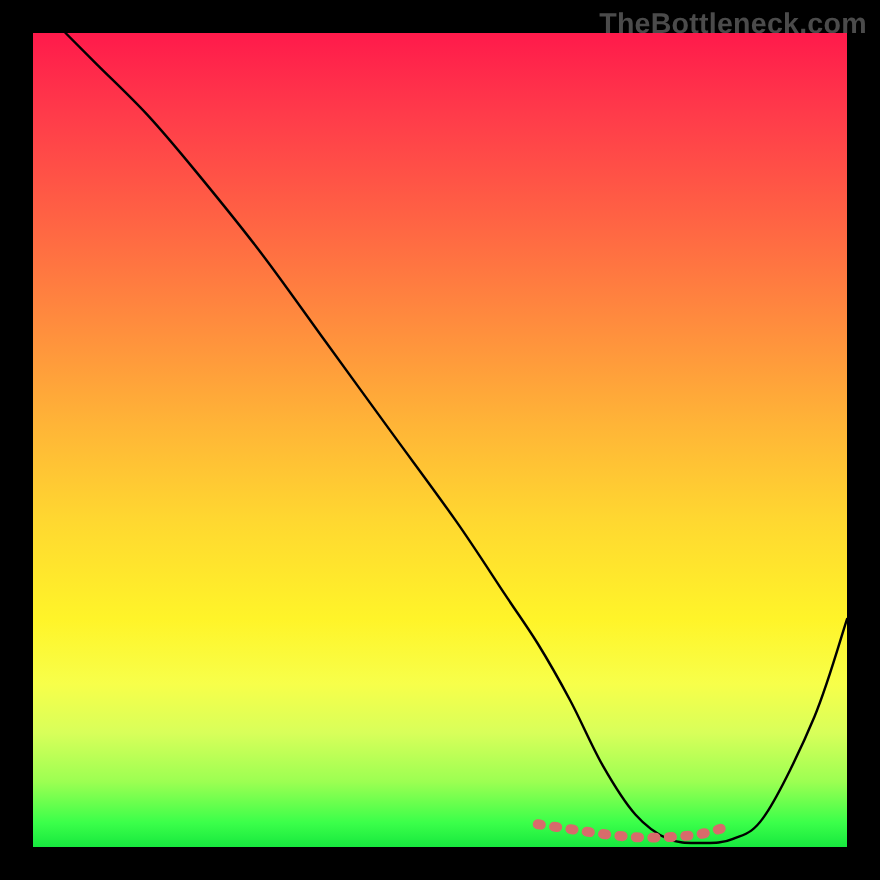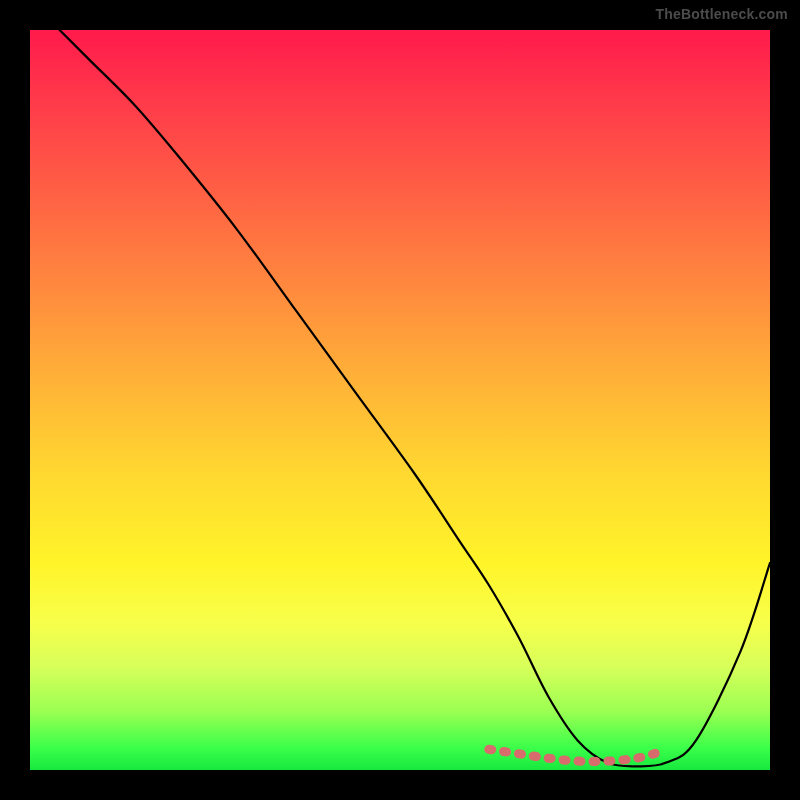--- a/index.html
+++ b/index.html
@@ -37,21 +37,21 @@
       #9cff52 92%,
       #3bff4a 97%,
       #17e83e 100%
     );
   }
   .watermark {
     position: absolute;
     top: 6px;
     right: 12px;
     color: #4b4b4b;
-    font-size: 14px;
+    font-size: 26px;
     font-weight: 600;
     letter-spacing: 0.2px;
     user-select: none;
   }
   svg.curve {
     position: absolute;
     left: 0;
     top: 0;
     width: 740px;
     height: 740px;

